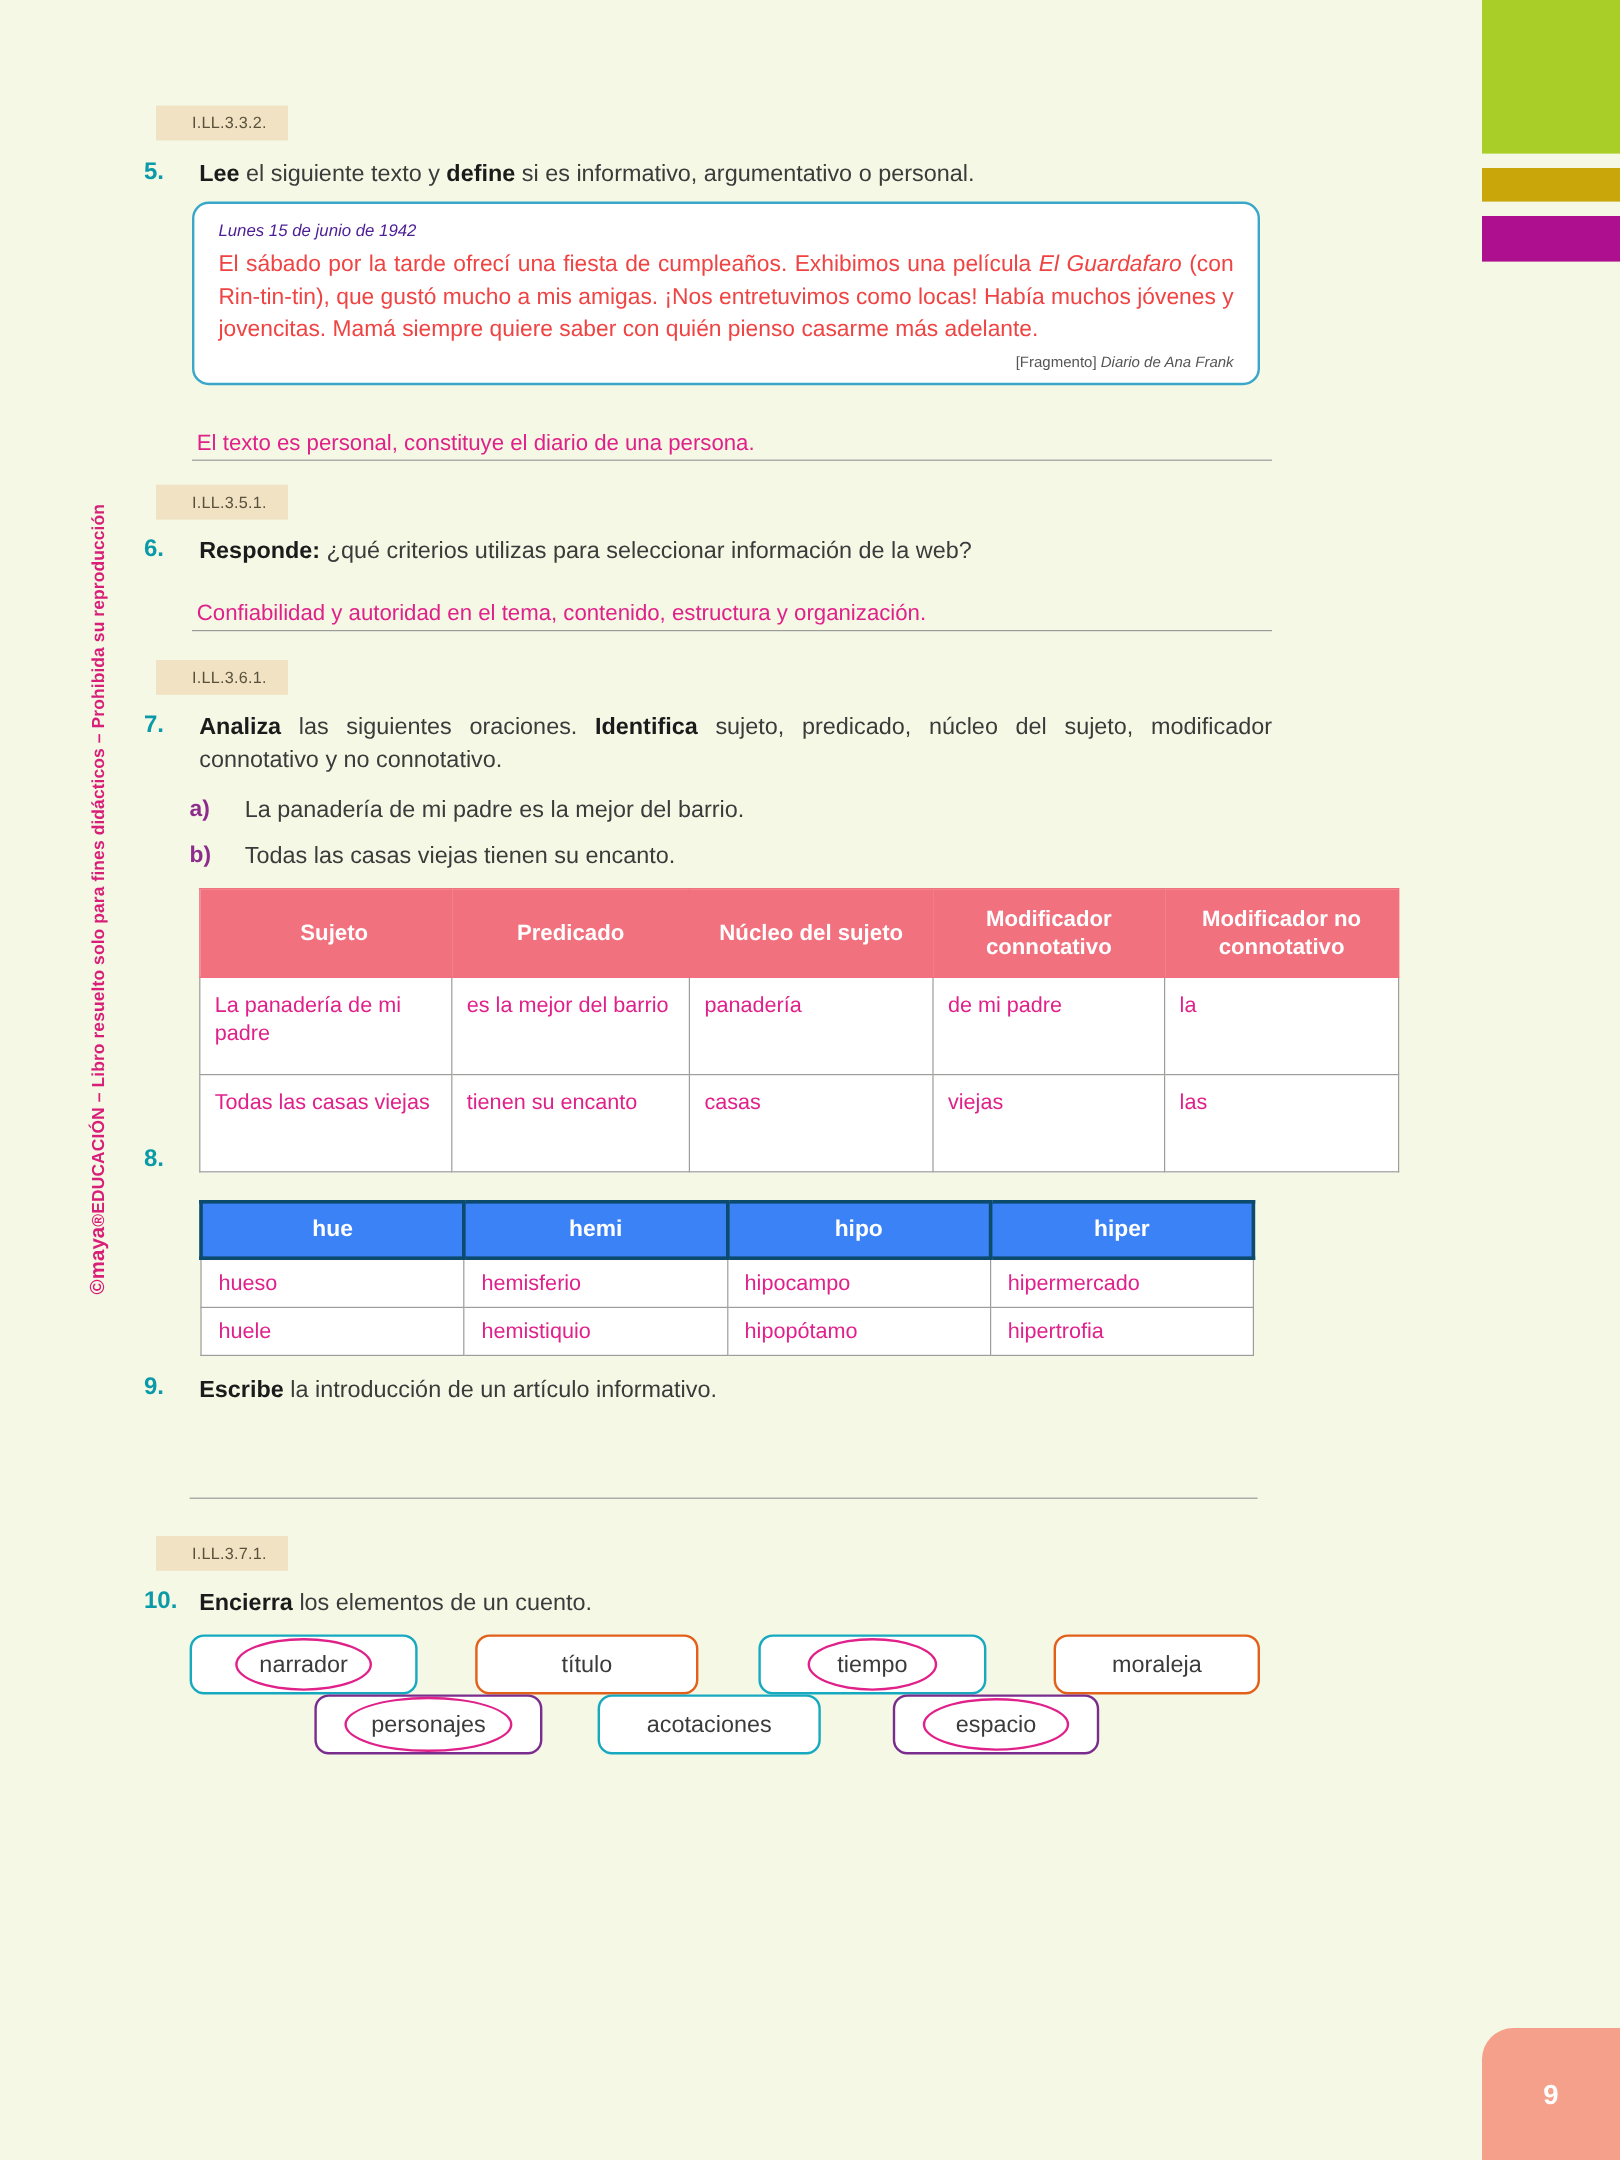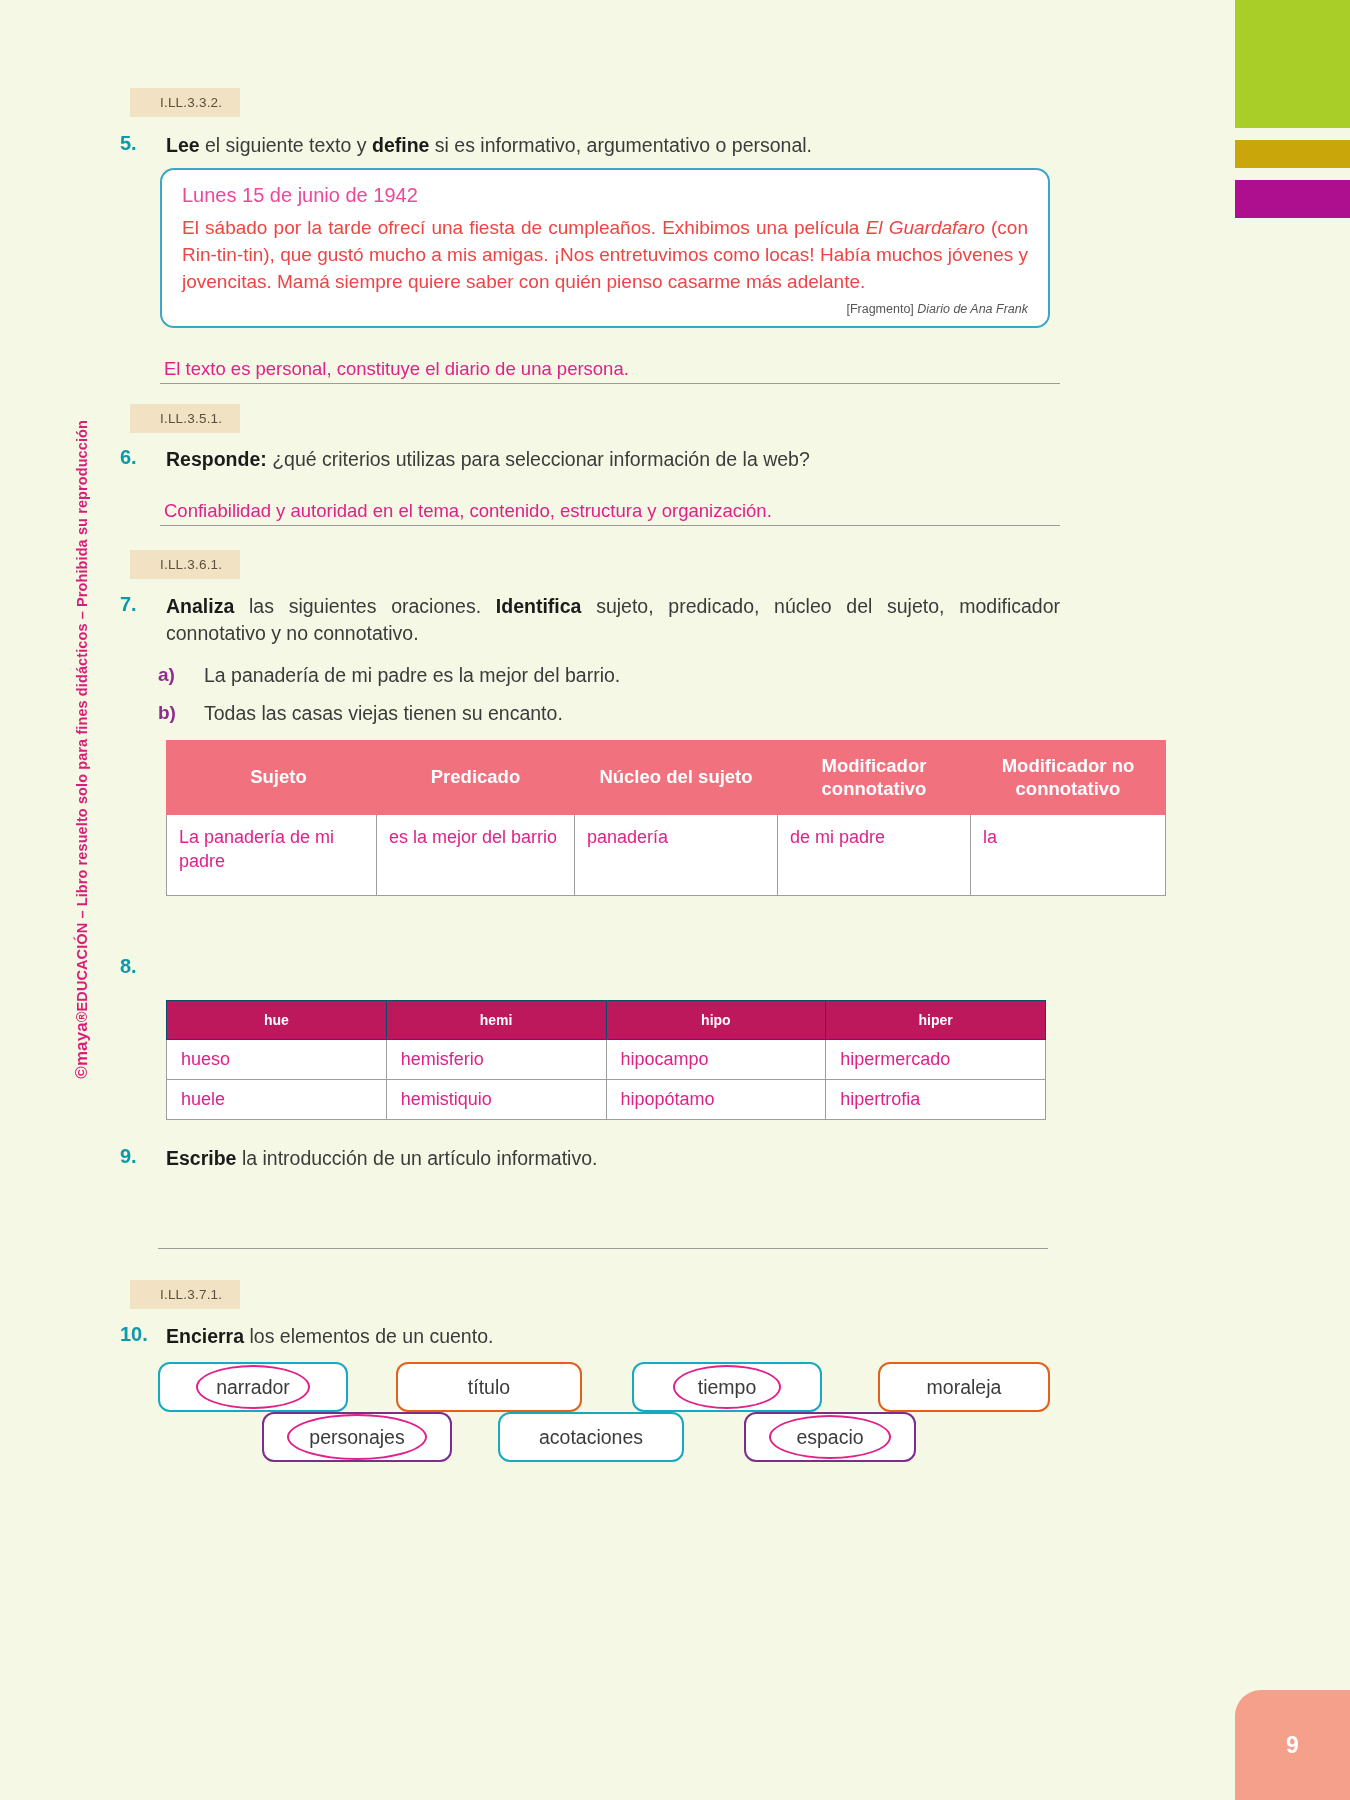--- a/index.html
+++ b/index.html
@@ -44,21 +44,21 @@
     text-align:left;padding-left:8px;
   }
   .qtext{font-size:19.5px;color:#3b3b3b;line-height:1.38;}
   .qtext b{color:#1b1b1b;font-weight:700;}
   .teal{color:#2196c4;}
   
   .readbox{
     border:2px solid #3aa6c8;border-radius:14px;background:#ffffff;
     padding:14px 20px 10px 20px;
   }
-  .readbox .date{font-size:20px;color:#ec4899;padding-bottom:8px;}
+  .readbox .date{font-size:14px;color:#4c1d95;padding-bottom:8px;font-style:italic;}
   .readbox .body{font-size:19px;color:#ef4444;line-height:1.42;text-align:justify;}
   .readbox .attr{
     text-align:right;font-size:12.5px;color:#555;margin-top:6px;
   }
   .readbox .attr i{font-style:italic;}
   
   .ansline{position:relative;}
   .ansline .txt{
     color:#e0218a;font-size:18.5px;display:inline-block;
     padding:0 4px 3px 4px;
@@ -75,22 +75,22 @@
   table{border-collapse:collapse;width:100%;table-layout:fixed;}
   .t-pink th{
     background:#f1717f;color:#fff;font-weight:700;font-size:18.5px;
     padding:14px 10px;line-height:1.22;border:1px solid #f1717f;
   }
   .t-pink td{
     background:#fff;color:#e0218a;font-size:18px;padding:11px 12px;
     border:1.4px solid #9d9d9d;vertical-align:top;line-height:1.3;height:58px;
   }
   .t-green th{
-    background:#be185d;color:#fff;font-weight:700;font-size:14px;
-    padding:11px 10px;border:1px solid #0c4a6e;
+    background:#3b82f6;color:#fff;font-weight:700;font-size:19px;
+    padding:11px 10px;border:3px solid #0c4a6e;
   }
   .t-green td{
     background:#fff;color:#e0218a;font-size:18px;padding:9px 14px;
     border:1.4px solid #9d9d9d;
   }
   .chip{
     position:relative;height:46px;border-radius:12px;border:2px solid #999;
     background:#fff;display:flex;align-items:center;justify-content:center;
     font-size:19.5px;color:#3b3b3b;
   }
@@ -190,20 +190,27 @@
         </tr>
       </thead>
       <tbody>
         <tr>
           <td>La panadería de mi padre</td>
           <td>es la mejor del barrio</td>
           <td>panadería</td>
           <td>de mi padre</td>
           <td>la</td>
         </tr>
+        <tr>
+          <td>Todas las casas viejas</td>
+          <td>tienen su encanto</td>
+          <td>casas</td>
+          <td>viejas</td>
+          <td>las</td>
+        </tr>
       </tbody>
     </table>
   </div>
 
   <div class="q" style="position:absolute;left:112px;top:955px;width:950px;">
     <div class="qnum">8.</div>
   </div>
 
   <div style="position:absolute;left:166px;top:1000px;width:880px;">
     <table class="t-green">

